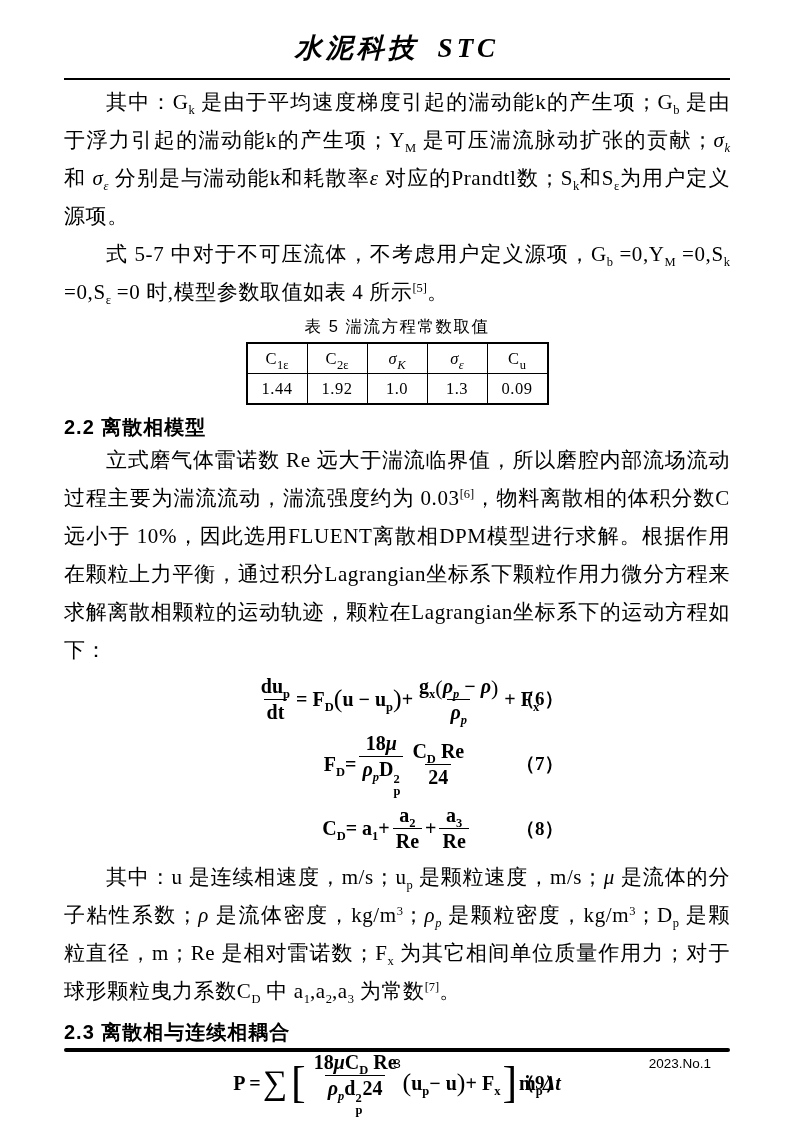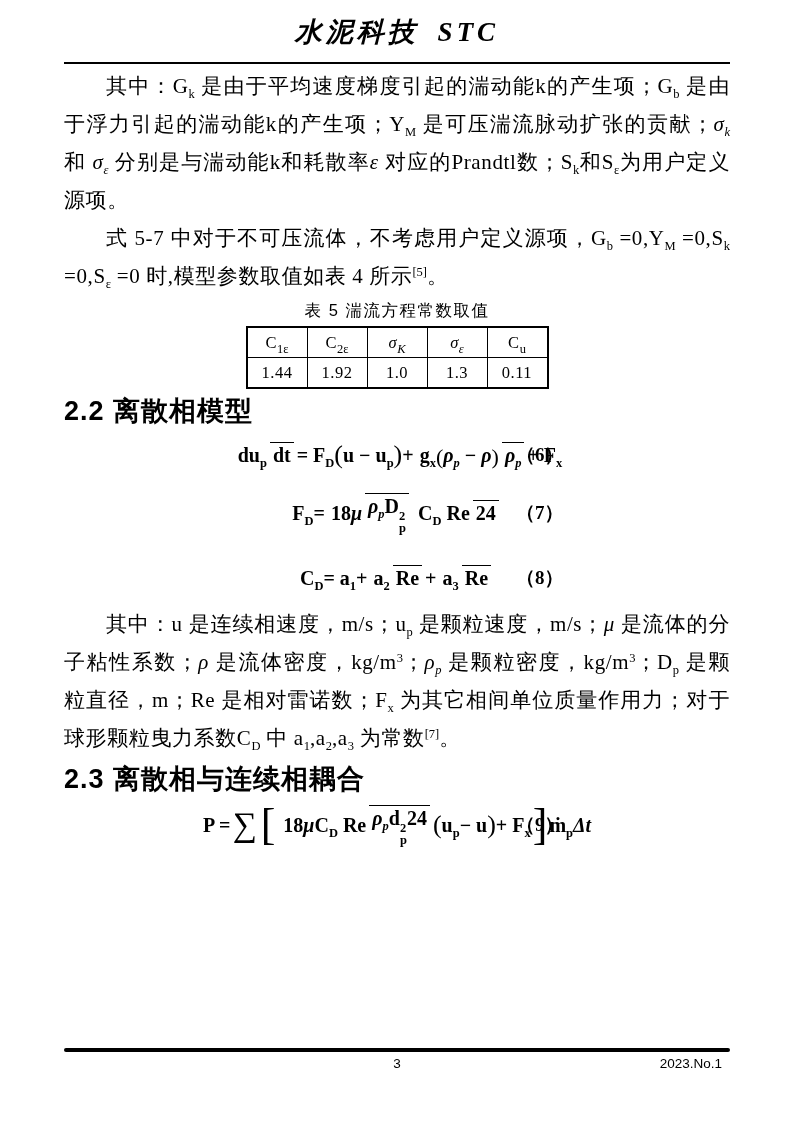--- a/index.html
+++ b/index.html
@@ -1,21 +1,21 @@
 <!DOCTYPE html>
 <html><head>
 <meta charset="utf-8">
 <style>
   html,body{margin:0;padding:0;}
   body{
     width:793px;height:1122px;background:#ffffff;position:relative;
     font-family:"Liberation Serif","DejaVu Serif",serif;color:#000;
     overflow:hidden;
   }
-  .page{position:absolute;inset:0;padding:10px 63px 0 64px;box-sizing:border-box;}
+  .page{position:absolute;inset:0;padding:26px 63px 0 64px;box-sizing:border-box;}
 
   
   .journal-title{
     text-align:center;font-size:27px;line-height:44px;height:44px;
     font-style:italic;font-weight:bold;letter-spacing:4px;word-spacing:8px;
   }
   .header-rule{border:none;border-top:2.5px solid #000;margin:8px 0 0 0;}
 
   
   .bodyp{
@@ -35,47 +35,47 @@
   }
   table.const-table{border-collapse:collapse;margin:5px auto 8px auto;border:2px solid #000;}
   table.const-table th,table.const-table td{
     border:1px solid #000;width:59px;height:29px;text-align:center;
     font-size:16.5px;font-weight:normal;padding:0;letter-spacing:0.5px;
   }
 
   
   .sec-h{
     font-family:"Liberation Sans","DejaVu Sans",sans-serif;
-    font-size:27px;font-weight:bold;line-height:28px;
+    font-size:20px;font-weight:bold;line-height:28px;
     margin:8px 0 0 0;letter-spacing:1px;
   }
 
   
   .equation{
     position:relative;display:flex;justify-content:center;align-items:center;
     font-size:20px;font-weight:bold;min-height:52px;margin-top:4px;
   }
   .equation .eq-body{display:inline-flex;align-items:center;flex-wrap:nowrap;}
   .eq-label{position:absolute;left:452px;top:50%;transform:translateY(-50%);font-weight:bold;font-size:19px;}
-  .frac{display:inline-flex;flex-direction:row;align-items:center;vertical-align:middle;margin:0 3px;}
+  .frac{display:inline-flex;flex-direction:column;align-items:center;vertical-align:middle;margin:0 3px;}
   .fnum,.fden{line-height:25px;padding:0 3px;white-space:nowrap;}
   .fden{border-top:1.5px solid #000;font-family:Liberation Serif, serif;}
   .big{font-size:26px;font-weight:normal;line-height:0;vertical-align:-2px;}
   .fnum .big{font-size:22px;}
   .sum{font-size:34px;font-weight:normal;line-height:0;vertical-align:-4px;margin:0 2px;}
   .brk{font-size:44px;font-weight:normal;line-height:0;vertical-align:-4px;margin:0 2px;}
   .stack{display:inline-flex;flex-direction:column;align-items:flex-start;font-size:12.5px;line-height:12px;vertical-align:-7px;letter-spacing:0;}
 
   
   .footer{position:absolute;left:64px;right:63px;top:1048px;}
   .footer-rule{height:4px;background:#000;border-radius:2px;}
   .footer-row{position:relative;height:22px;margin-top:4px;
     font-family:"Liberation Sans","DejaVu Sans",sans-serif;font-size:13.5px;}
   .page-num{position:absolute;left:0;right:0;text-align:center;}
-  .issue{position:absolute;right:8px;}
+  .issue{position:absolute;right:19px;}
 </style>
 </head>
 <body>
 
 <div class="page">
 
   <div>
     <div class="journal-title">水泥科技 STC</div>
     <hr class="header-rule">
   </div>
@@ -93,27 +93,28 @@
         <th><span>C<sub>2ε</sub></span></th>
         <th><span class="it">σ<sub>K</sub></span></th>
         <th><span class="it">σ<sub>ε</sub></span></th>
         <th><span>C<sub>u</sub></span></th>
       </tr>
       <tr>
         <td>1.44</td>
         <td>1.92</td>
         <td>1.0</td>
         <td>1.3</td>
-        <td>0.11</td>
+        <td>0.09</td>
       </tr>
     </tbody>
   </table>
 
   <h2 class="sec-h">2.2 离散相模型</h2>
 
+  <p class="bodyp"><span>立式磨气体雷诺数 Re 远大于湍流临界值，所以磨腔内部流场流动过程主要为湍流流动，湍流强度约为 0.03</span><span><sup>[6]</sup></span><span>，物料离散相的体积分数C远小于 10%，因此选用FLUENT离散相DPM模型进行求解。根据作用在颗粒上力平衡，通过积分Lagrangian坐标系下颗粒作用力微分方程来求解离散相颗粒的运动轨迹，颗粒在Lagrangian坐标系下的运动方程如下：</span></p>
 
   <div class="equation">
     <span class="eq-body">
         <span class="frac">
           <span class="fnum"><span>du<sub>p</sub></span></span>
           <span class="fden"><span>dt</span></span>
         </span>
         <span> = F<sub>D</sub></span>
         <span class="big">(</span>
         <span>u − u<sub>p</sub></span>
@@ -140,21 +141,21 @@
               </span></span></span>
         </span>
         <span class="frac">
           <span class="fnum"><span>C<sub>D</sub></span><span> Re</span></span>
           <span class="fden"><span>24</span></span>
         </span>
       </span>
     <span class="eq-label">（7）</span>
   </div>
 
-  <div class="equation" style="margin-top:16px;min-height:46px;">
+  <div class="equation" style="margin-top:6px;min-height:46px;">
     <span class="eq-body">
         <span>C<sub>D</sub></span>
         <span> = a<sub>1</sub></span>
         <span> + </span>
         <span class="frac">
           <span class="fnum"><span>a<sub>2</sub></span></span>
           <span class="fden"><span>Re</span></span>
         </span>
         <span> + </span>
         <span class="frac">

